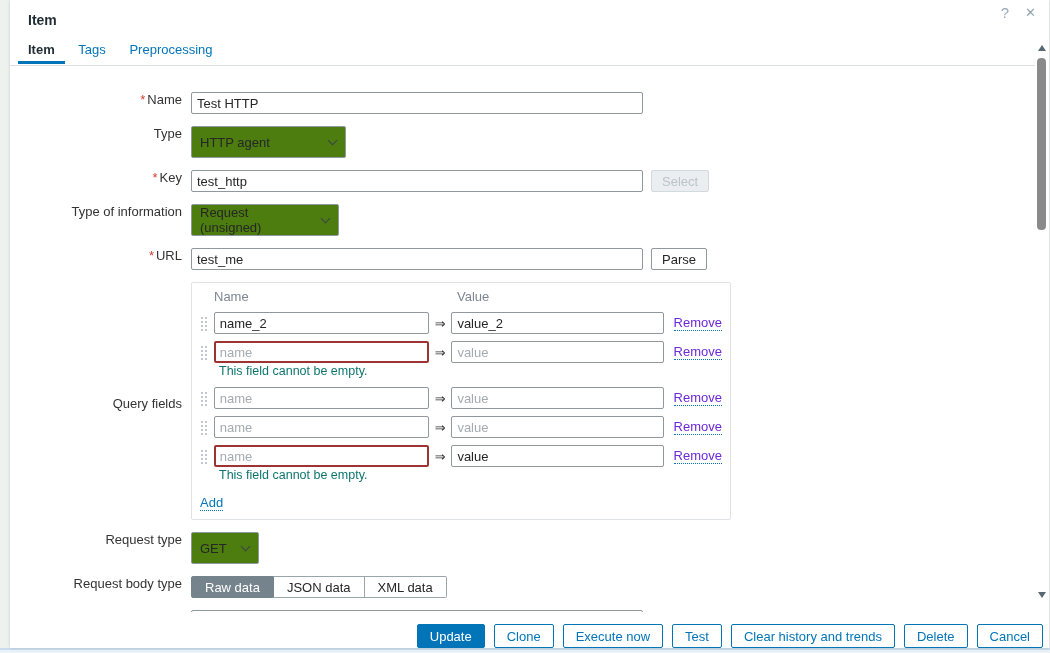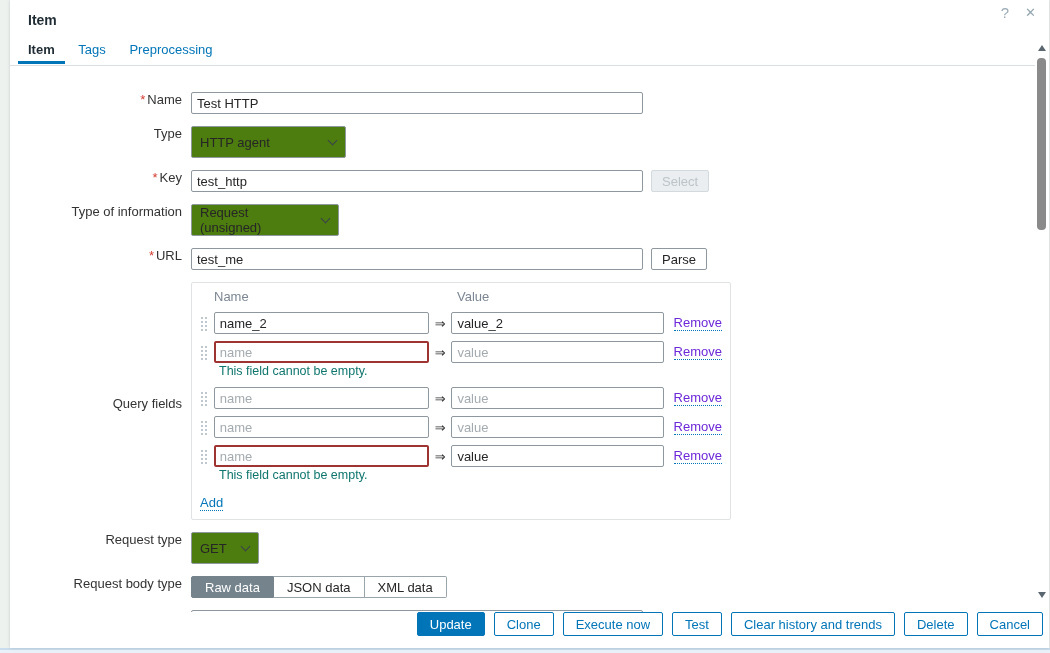--- a/index.html
+++ b/index.html
@@ -73,21 +73,21 @@
   .segmented { display:inline-flex; }
   .segment { height:22px; display:inline-flex; align-items:center; padding:0 13px;
     border:1px solid #9aa5ab; border-left-width:0; background:#fff; color:#262626; cursor:pointer; }
   .segment:first-child { border-left-width:1px; border-radius:2px 0 0 2px; }
   .segment:last-child { border-radius:0 2px 2px 0; }
   .segment.selected { background:#75838d; border-color:#75838d; color:#fff; }
 
   textarea.text { width:452px; height:60px; resize:none; padding-top:3px; }
 
   
-  .dlg-footer { height:36px; background:#fff; display:flex; align-items:flex-start;
+  .dlg-footer { height:36px; background:#fff; display:flex; align-items:flex-end;
     justify-content:flex-end; gap:9px; padding-right:6px; position:relative; z-index:3; }
 
   
   .scrollbar { position:absolute; top:40px; right:0; width:14px; height:565px; background:#fff; z-index:2; }
   .sb-thumb { position:absolute; top:18px; left:2px; width:9px; height:172px; background:#8a8a8a; border-radius:4px; cursor:pointer; }
   .tri-up { position:absolute; top:5px; left:3px; width:0; height:0;
     border-left:4px solid transparent; border-right:4px solid transparent; border-bottom:6px solid #5b6770; cursor:pointer; }
   .tri-down { position:absolute; top:552px; left:3px; width:0; height:0;
     border-left:4px solid transparent; border-right:4px solid transparent; border-top:6px solid #5b6770; cursor:pointer; }
 </style>

